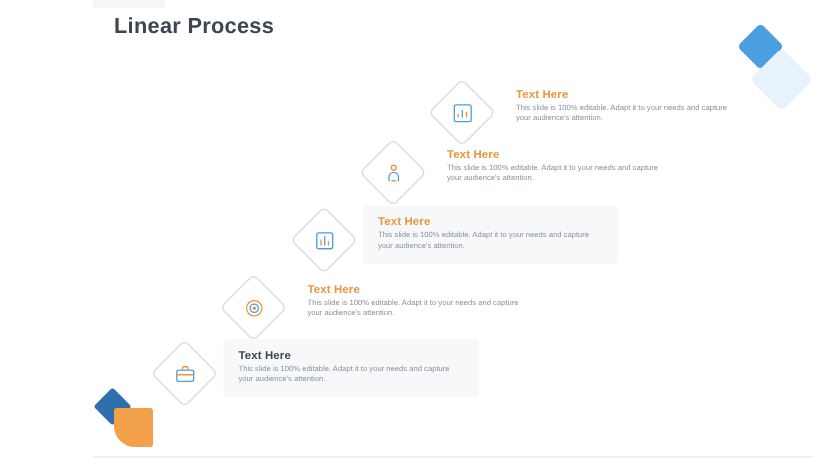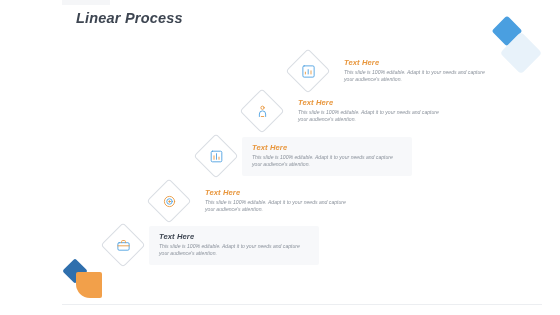--- a/index.html
+++ b/index.html
@@ -12,21 +12,20 @@
     height: 315px;
     overflow: hidden;
     font-family: "Liberation Sans", sans-serif;
   }
   .slide {
     position: relative;
     width: 560px;
     height: 315px;
     background: #ffffff;
     overflow: hidden;
-    font-style: italic;
   }
   
   .top-accent {
     position: absolute;
     left: 62px;
     top: 0px;
     width: 48px;
     height: 5px;
     background: #f5f6f8;
   }
@@ -86,21 +85,21 @@
     right: 18px;
     bottom: 10px;
     height: 1px;
     background: #eceef1;
   }
 
   
   .row {
     position: absolute;
     display: flex;
-    align-items: center;
+    align-items: flex-end;
   }
   .badge {
     position: relative;
     width: 30px;
     height: 30px;
     transform: rotate(45deg);
     border: 1.1px solid #d9dde3;
     border-radius: 4px;
     background: #ffffff;
     flex: 0 0 auto;

